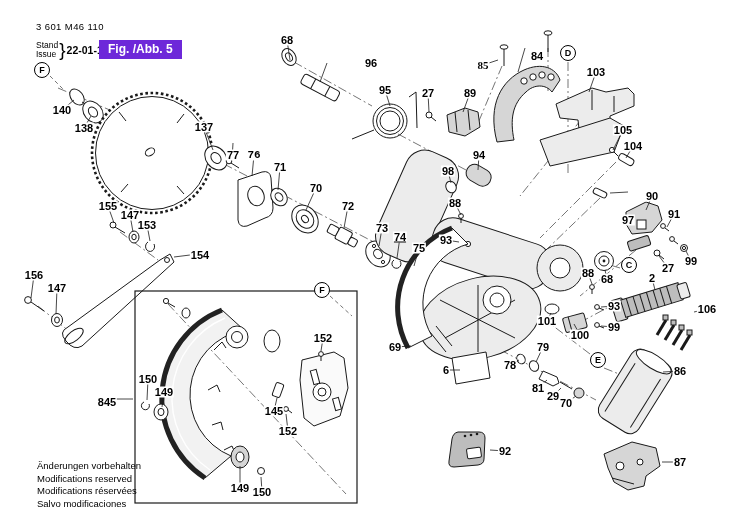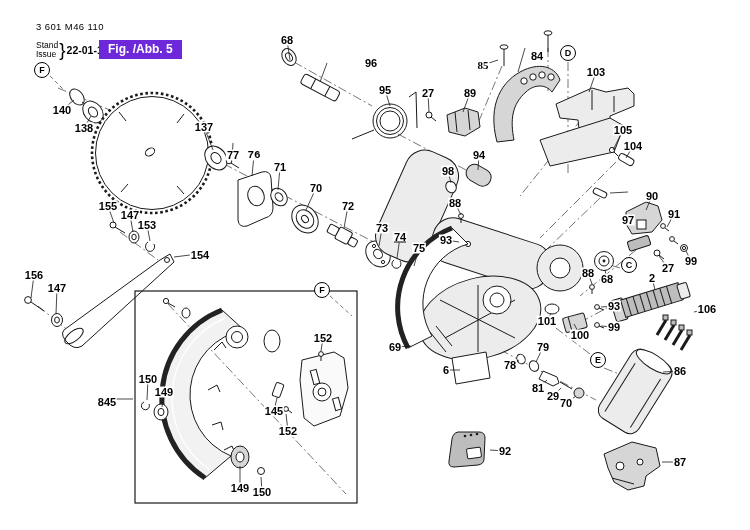--- a/index.html
+++ b/index.html
@@ -375,20 +375,26 @@
   <div class="standissue">
     <div class="si-words">
       <span>Stand</span>
       <span>Issue</span>
     </div>
     <span class="si-brace">}</span>
     <span class="si-date">22-01-17</span>
   </div>
   <div class="figbox">Fig. /Abb. 5</div>
 
+  <div class="footer">
+    <div>Änderungen vorbehalten</div>
+    <div>Modifications reserved</div>
+    <div>Modifications réservées</div>
+    <div>Salvo modificaciones</div>
+  </div>
 
   <div style="position:absolute;left:0;top:0;width:750px;height:399px;pointer-events:none;">
       <div class="plabel" style="left: 287px; top: 40px;">68</div>
       <div class="plabel" style="left: 327px; top: 63px; margin-left: 44px;">96</div>
       <div class="plabel" style="left: 385px; top: 90px;">95</div>
       <div class="plabel" style="left: 428px; top: 93px;">27</div>
       <div class="plabel" style="left: 470px; top: 93px;">89</div>
       <div class="plabel" style="left: 483px; top: 65px; font-family: Liberation Serif, serif;">85</div>
       <div class="plabel" style="left: 525px; top: 56px; margin-left: 12px;">84</div>
       <div class="plabel" style="left: 596px; top: 72px;">103</div>

